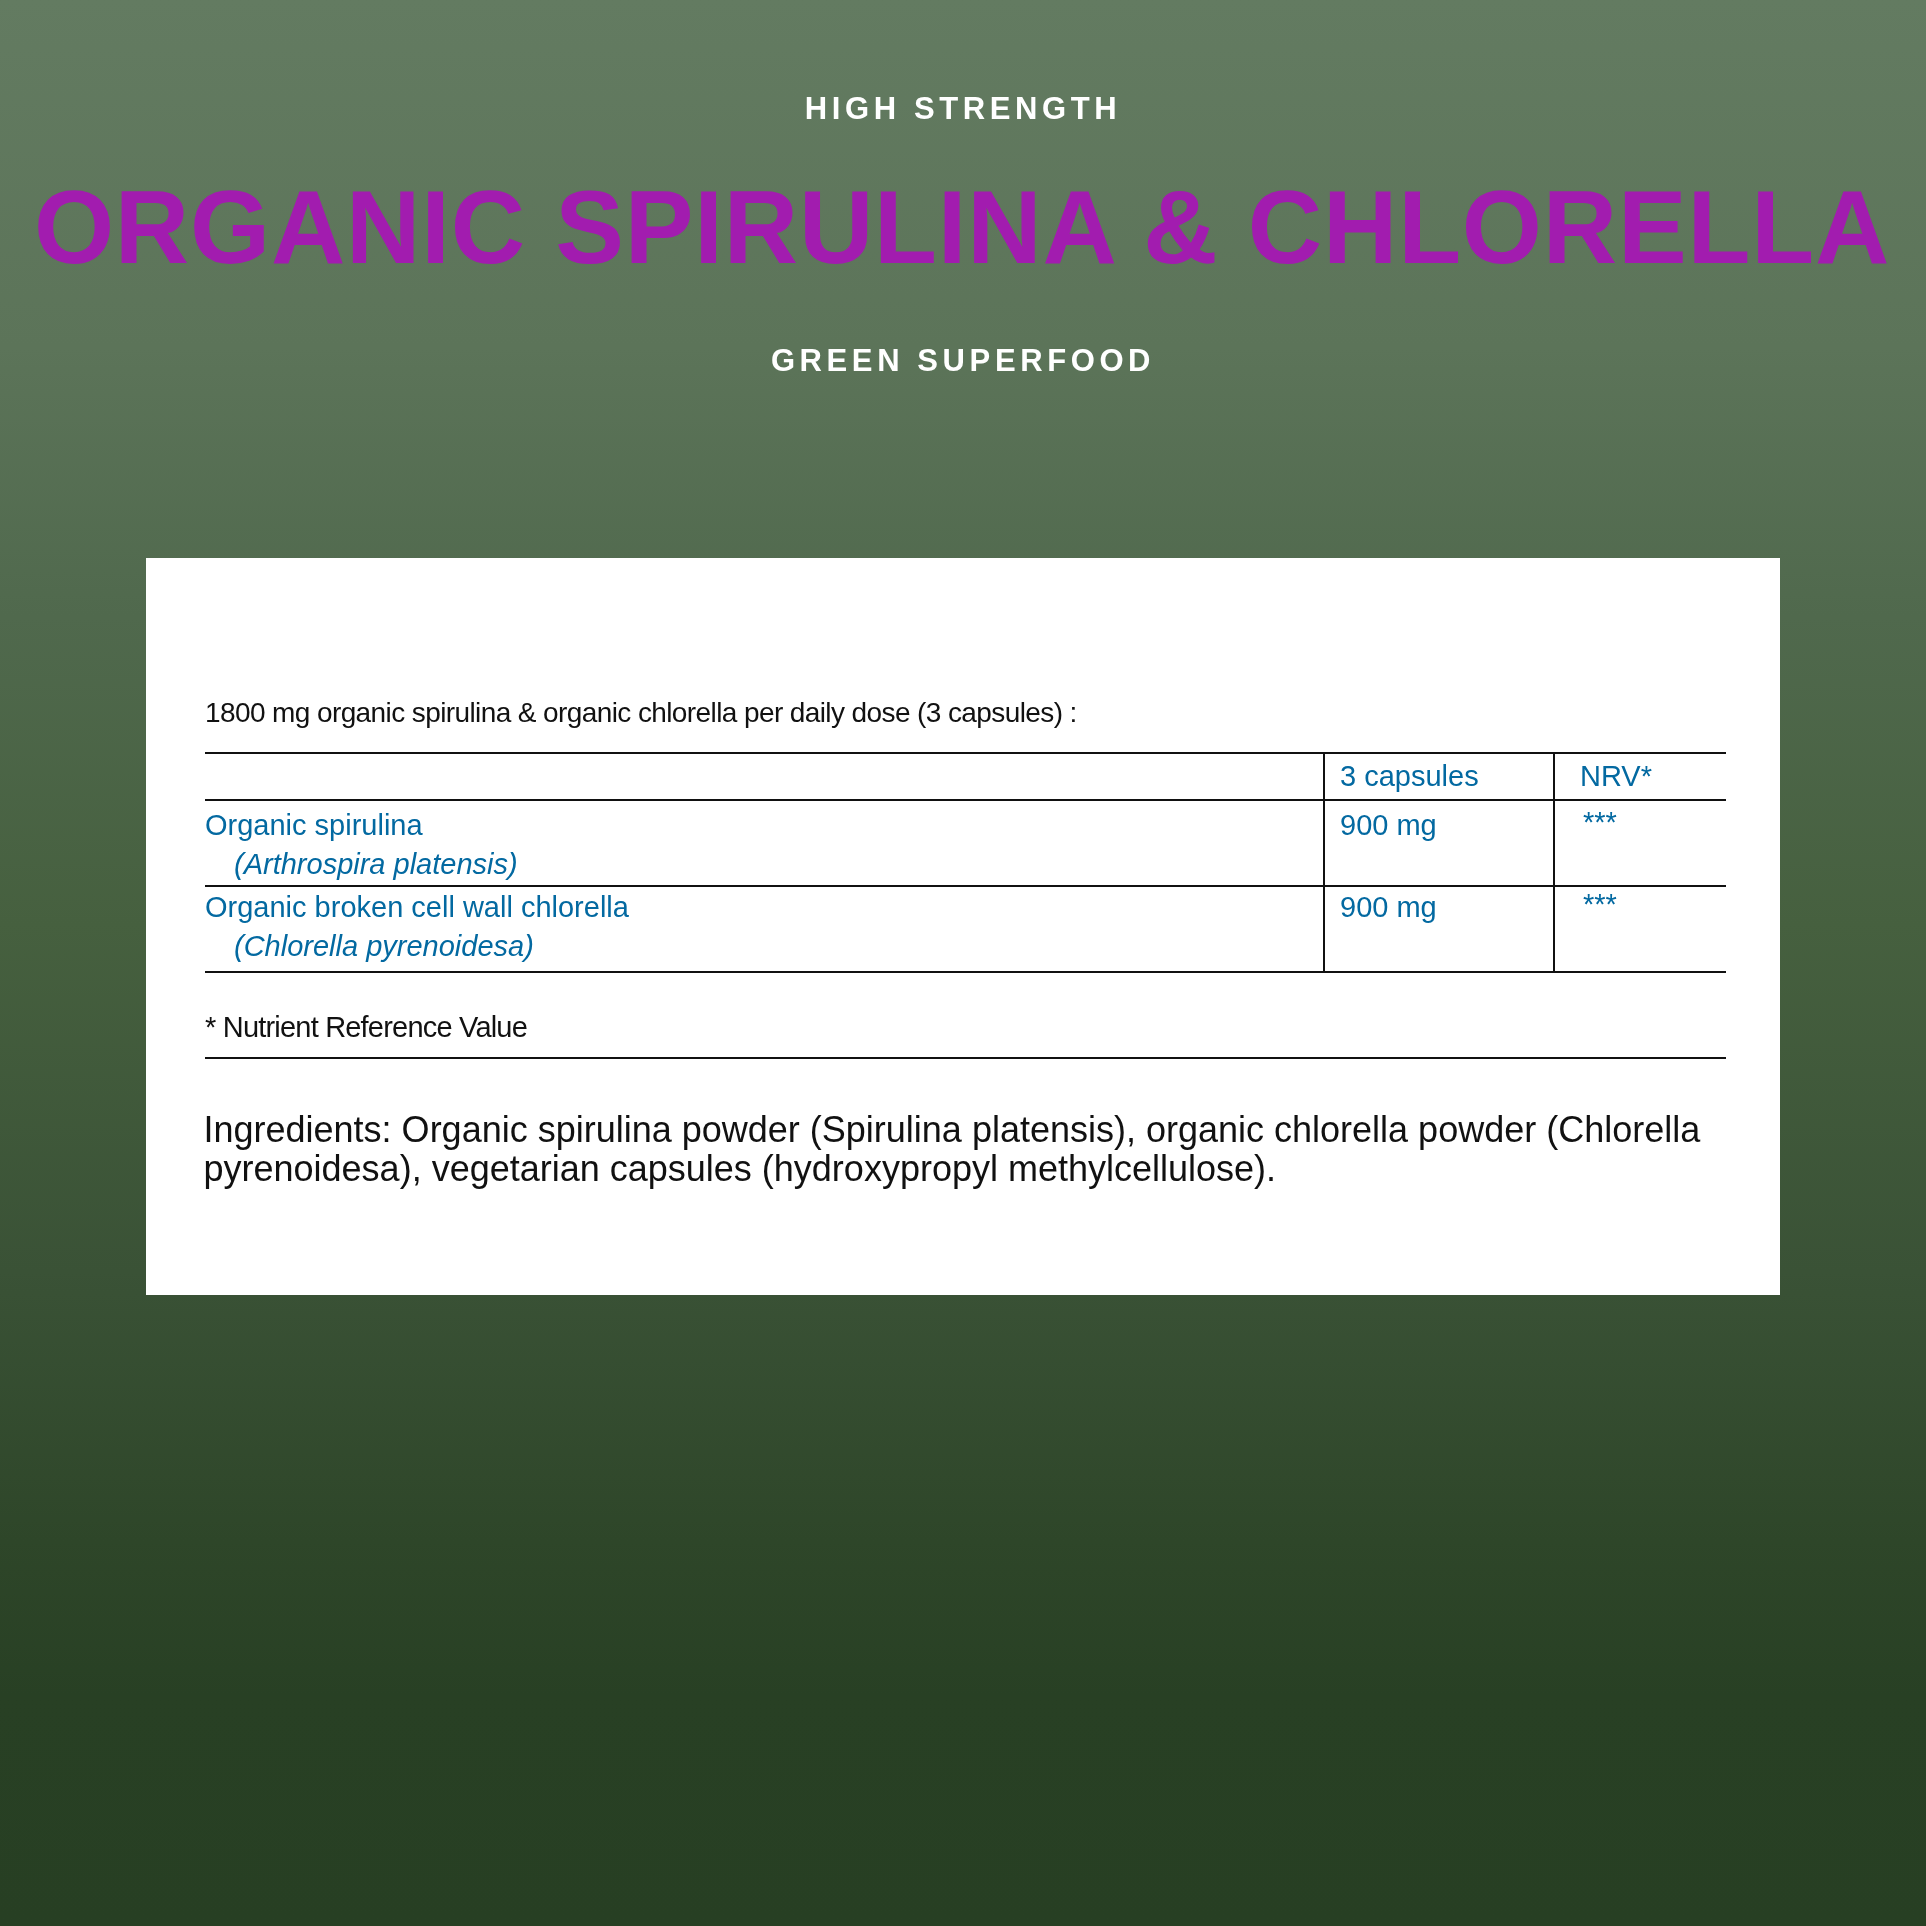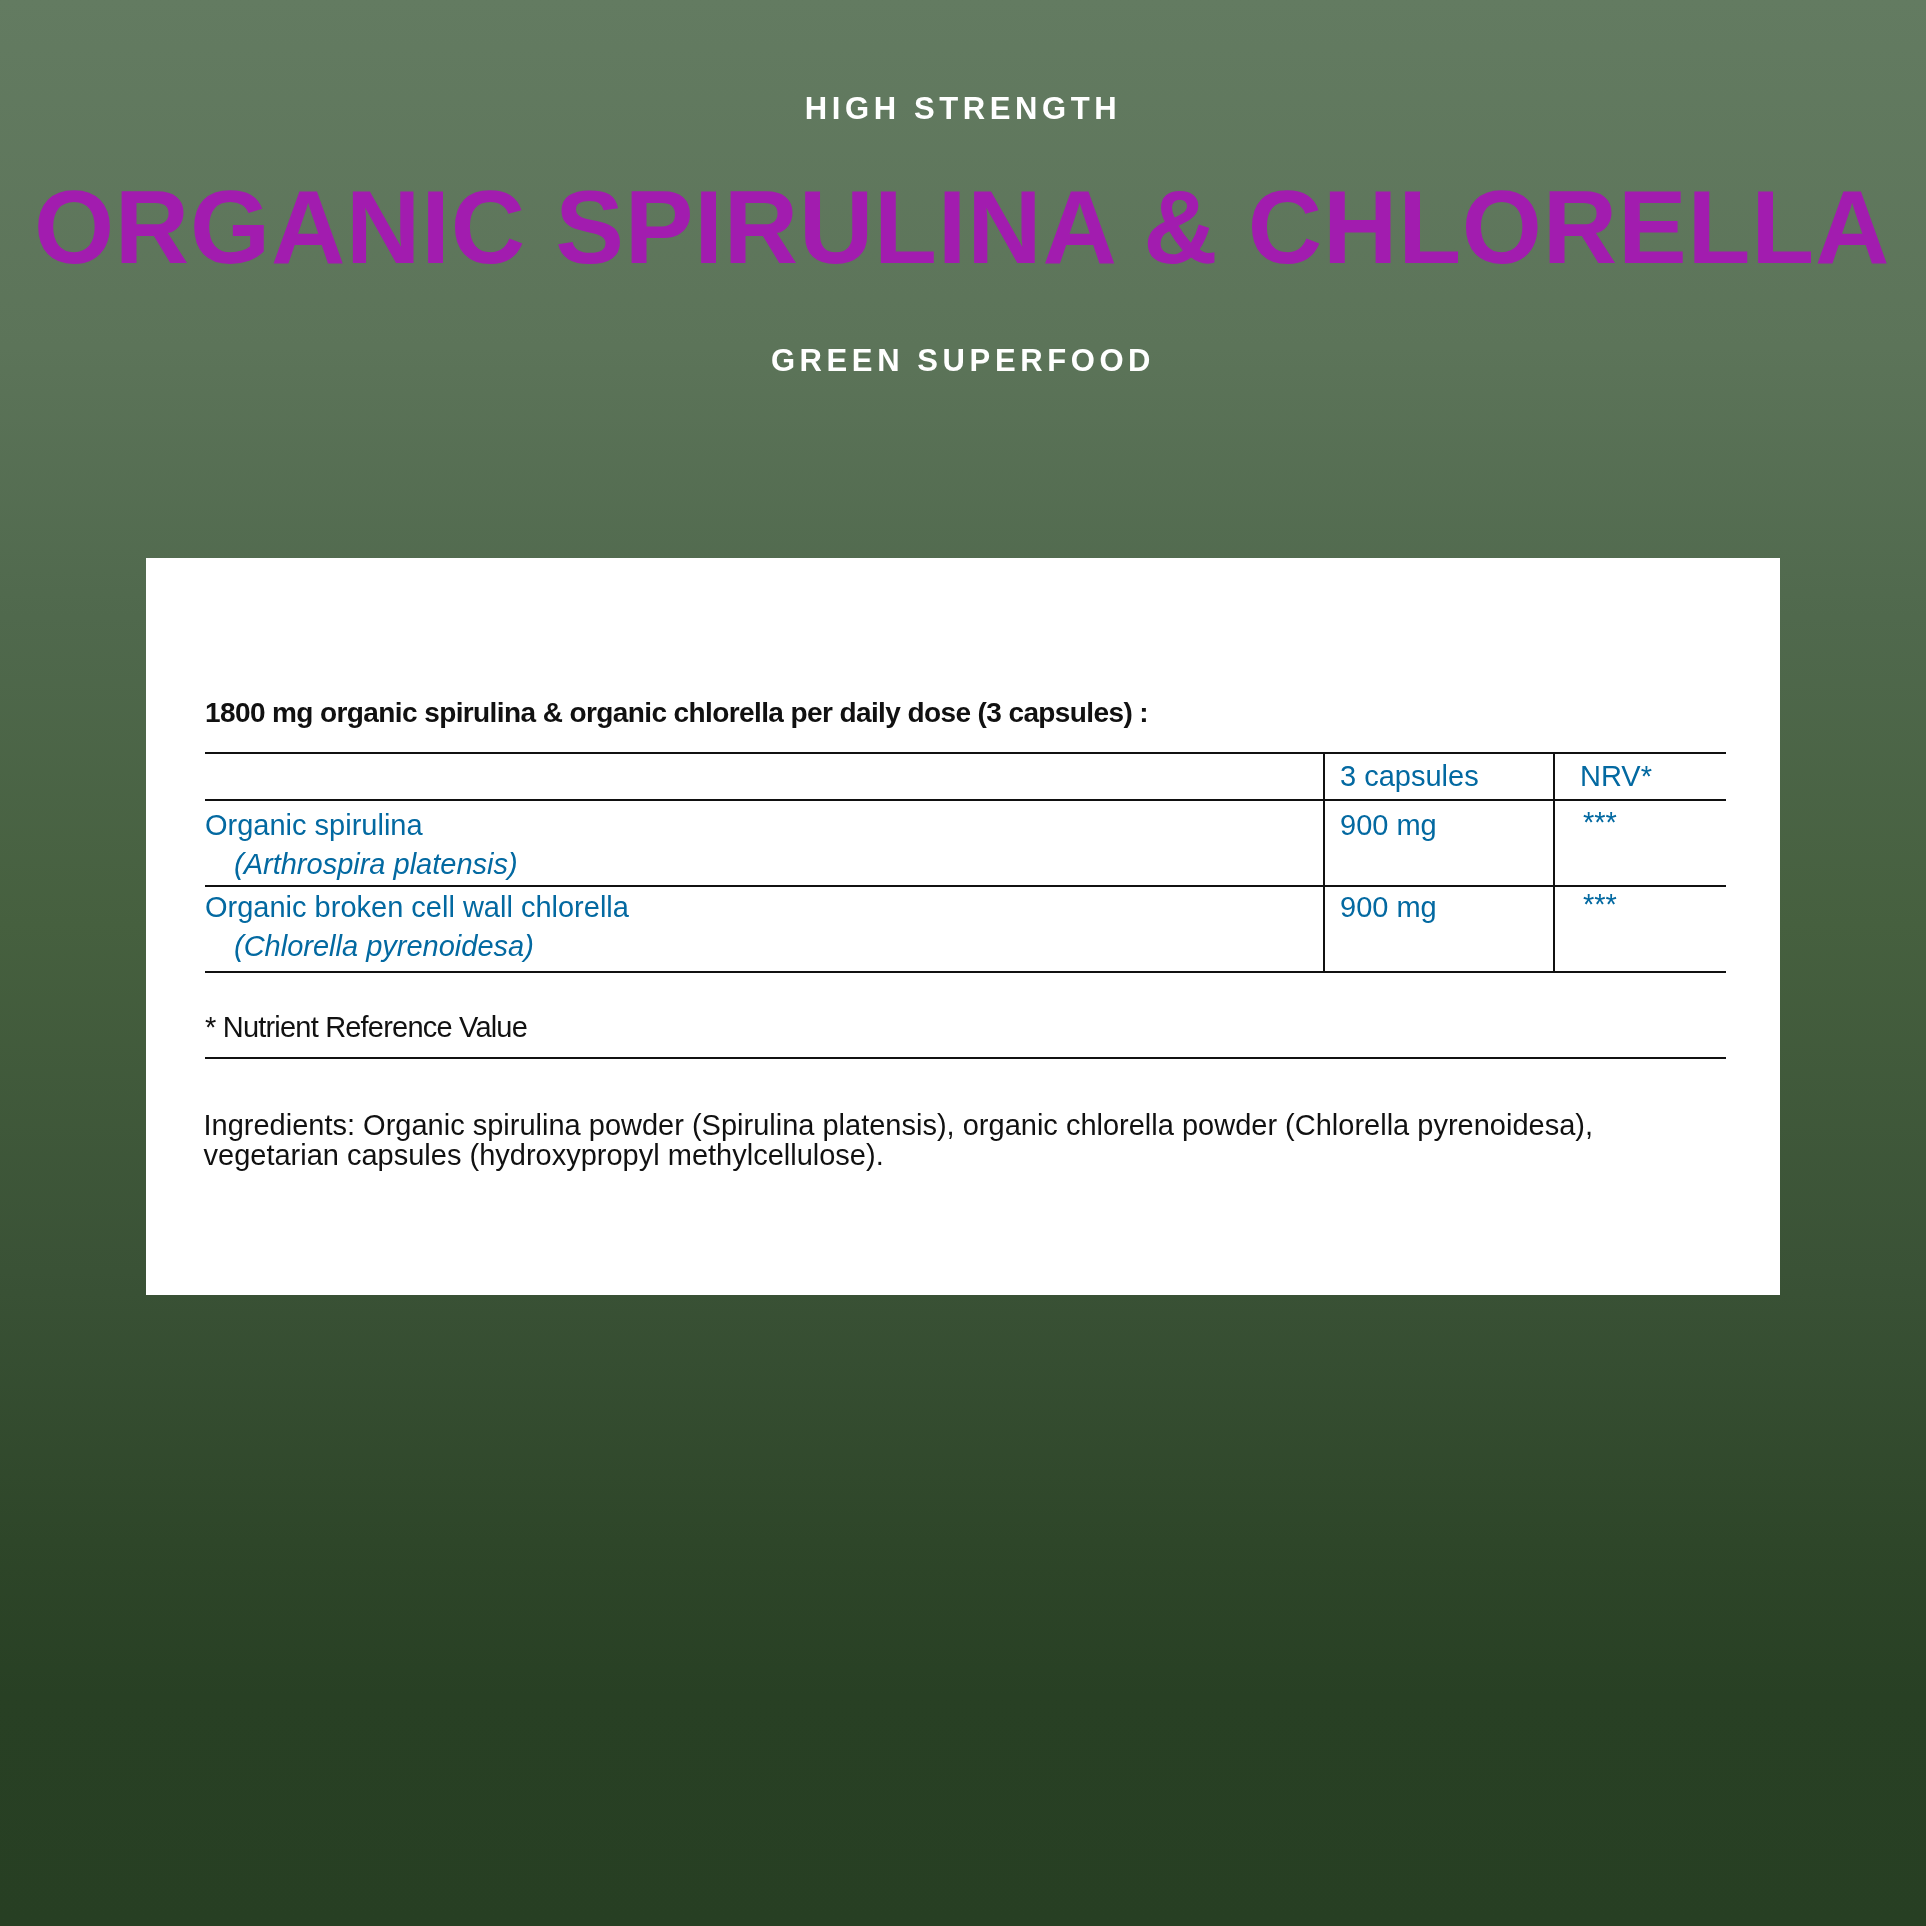--- a/index.html
+++ b/index.html
@@ -73,21 +73,20 @@
       white-space: nowrap;
     }
     .nut-sub {
       position: absolute;
       left: 0;
       top: 139px;
       font-size: 28px;
       color: #111111;
       white-space: nowrap;
       letter-spacing: -0.6px;
-      font-weight: bold;
     }
     .hrule {
       position: absolute;
       left: 0;
       width: 1521px;
       height: 2.3px;
       background: #111111;
     }
     .vrule {
       position: absolute;
@@ -114,22 +113,22 @@
       color: #111111;
       white-space: nowrap;
       letter-spacing: -0.8px;
       line-height: 39px;
     }
     .ingredients {
       position: absolute;
       left: -1.5px;
       top: 552px;
       width: 1521px;
-      font-size: 29px;
-      line-height: 30px;
+      font-size: 36px;
+      line-height: 39px;
       color: #111111;
     }
   </style>
 </head>
 <body>
 
 <div class="eyebrow top">HIGH STRENGTH</div>
 <div class="title">ORGANIC SPIRULINA &amp; CHLORELLA</div>
 <div class="eyebrow bottom">GREEN SUPERFOOD</div>
 

